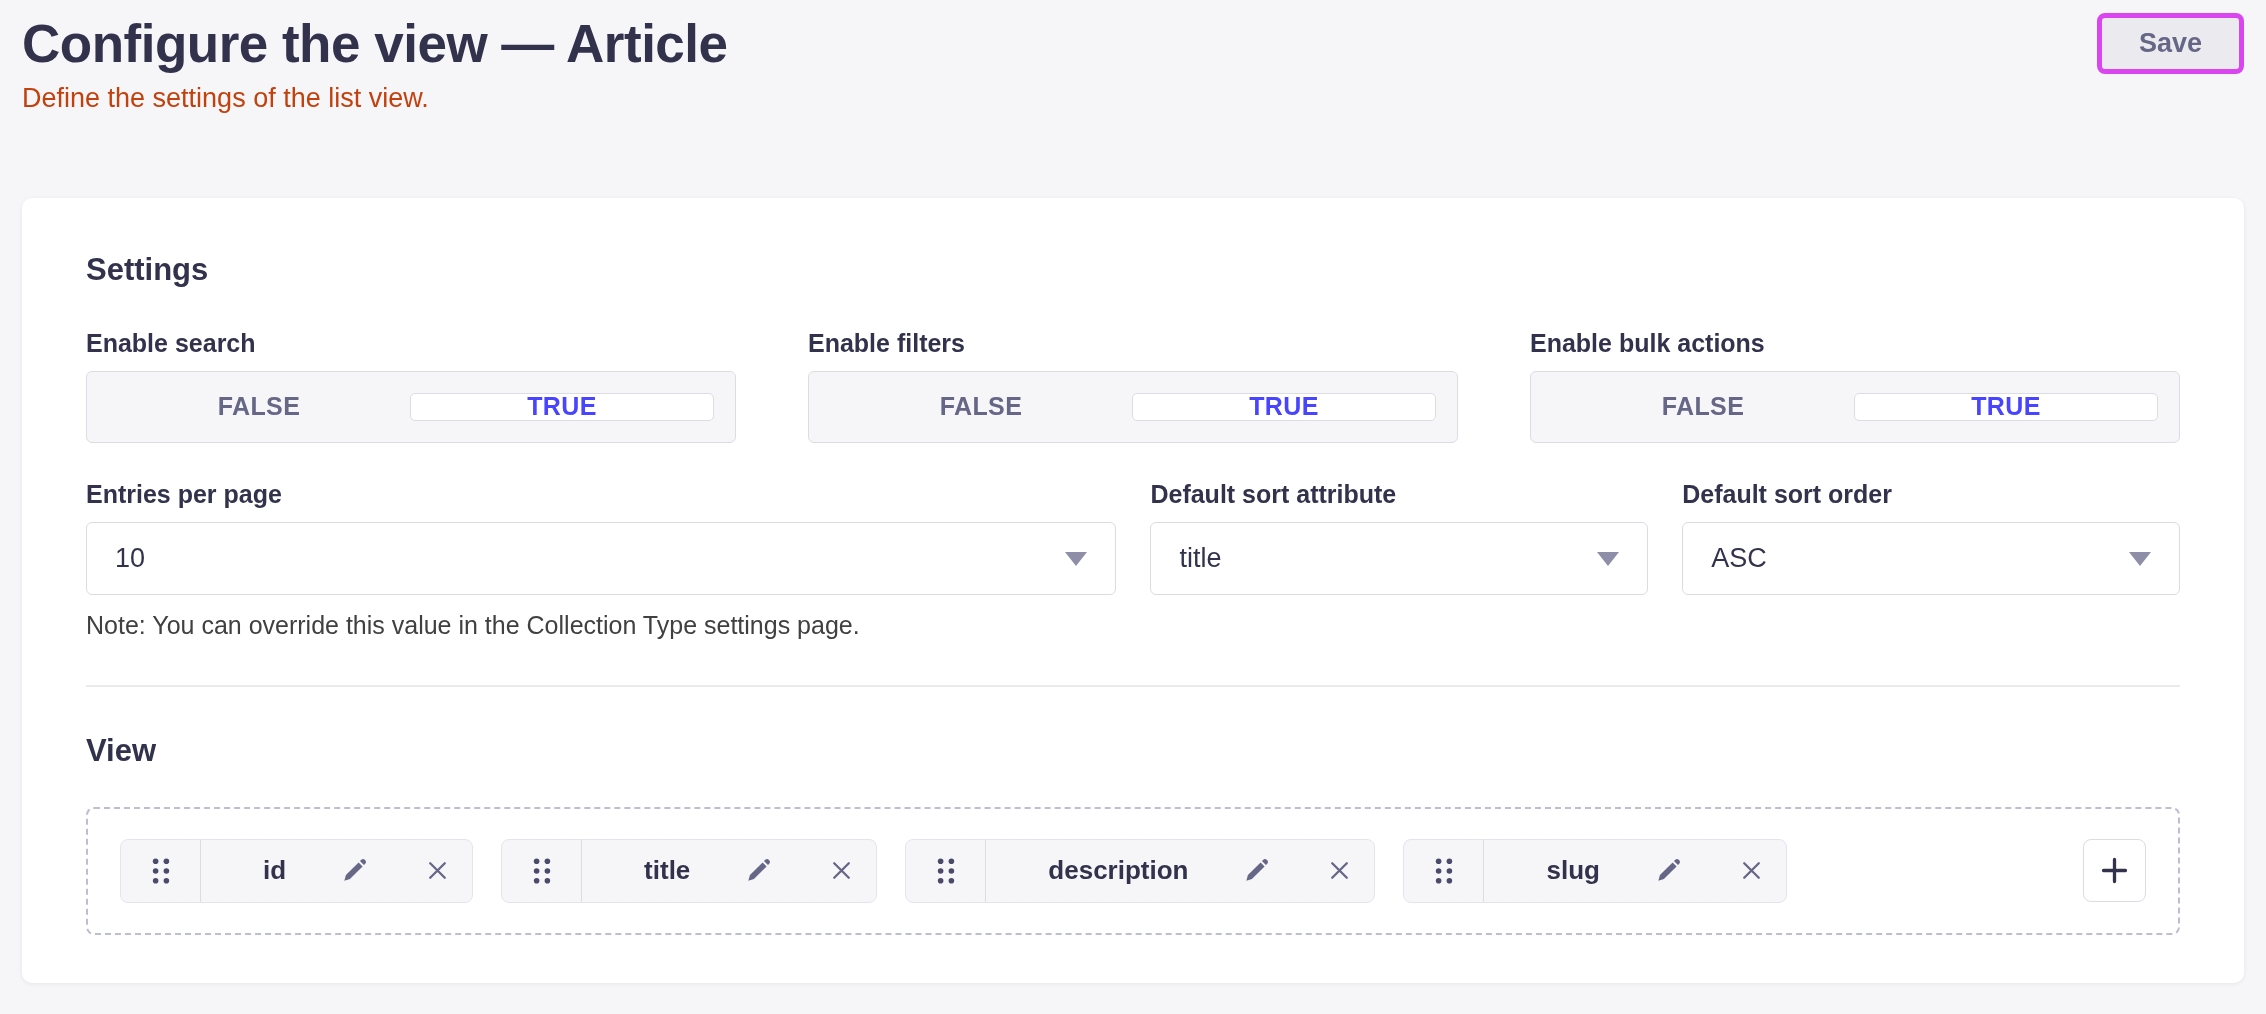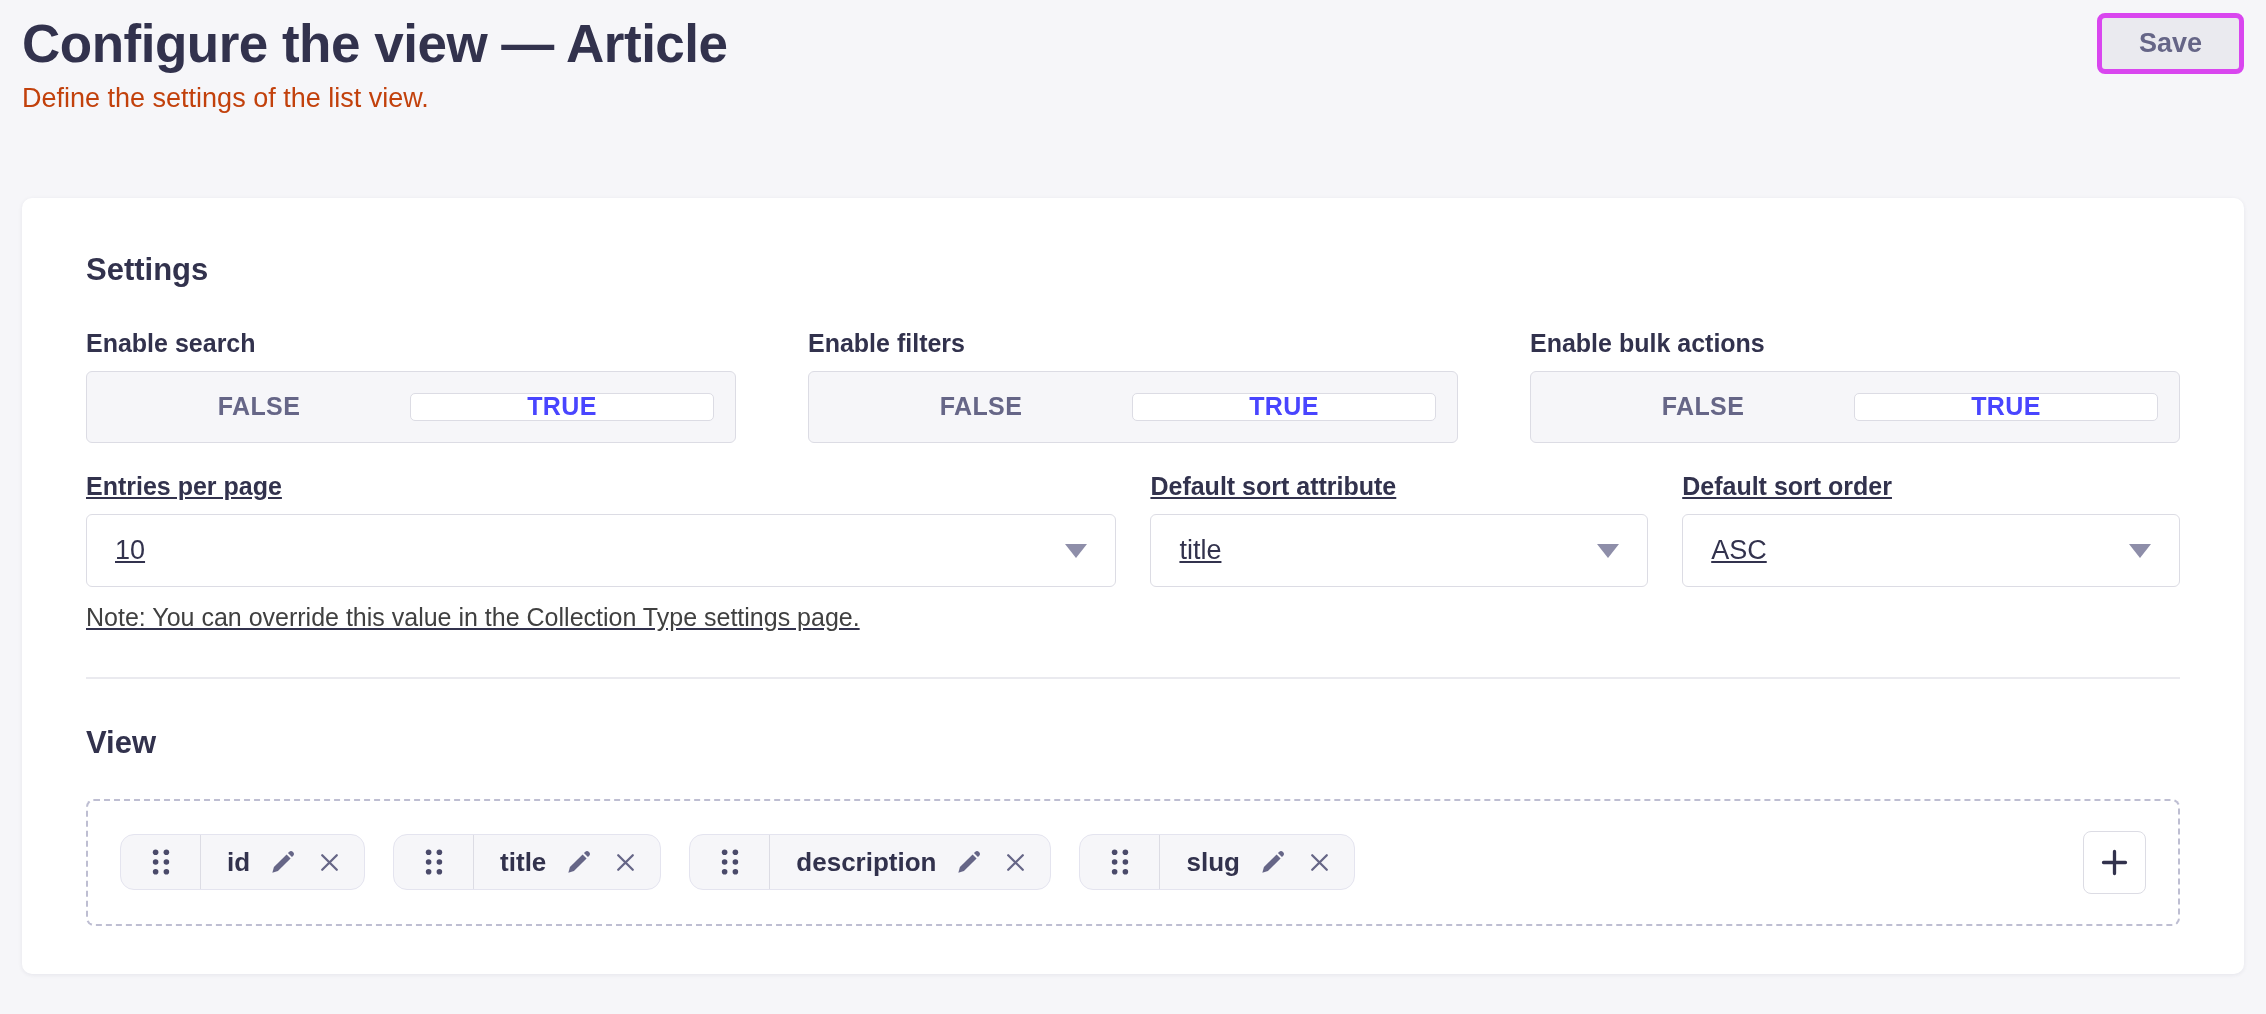--- a/index.html
+++ b/index.html
@@ -51,24 +51,23 @@
   }
   .toggle-opt {
     flex: 1; display: flex; align-items: center; justify-content: center;
     font-size: 25px; font-weight: 600; letter-spacing: 0.4px;
     border-radius: 5px;
   }
   .toggle-opt.off { color: #666687; }
   .toggle-opt.on  { color: #4945ff; background: #ffffff; border: 1px solid #dcdce4; }
   
   .select-row {
-    margin-top: 28px;
+    margin-top: 36px;
     display: grid; grid-template-columns: 2.07fr 1fr 1fr; gap: 34px;
     align-items: start;
-    text-decoration: underline;
   }
   .select-box {
     position: relative;
     height: 73px; background: #ffffff;
     border: 1px solid #dcdce4; border-radius: 6px;
     display: flex; align-items: center;
     padding: 0 60px 0 28px;
     font-size: 27px; color: #32324d;
     cursor: pointer;
   }
@@ -85,24 +84,25 @@
   .view-heading { margin-top: 46px; }
   .dropzone {
     margin-top: 38px;
     border: 2px dashed #bebed2; border-radius: 8px;
     padding: 30px 32px;
     display: flex; align-items: center; gap: 28px;
   }
   
   .pill {
     display: inline-flex; align-items: center;
-    height: 56px;
+    height: 64px;
     background: #f6f6f9;
-    border: 1px solid #e4e4ef; border-radius: 14px;
+    border: 1px solid #e4e4ef; border-radius: 8px;
     cursor: grab;
+    gap: 36px;
   }
   .pill-handle {
     align-self: stretch; width: 80px;
     display: flex; align-items: center; justify-content: center;
     border-right: 1px solid #dcdce4;
     cursor: grab;
   }
   .pill-label {
     margin: 0 18px 0 26px;
     font-size: 26px; font-weight: 700; color: #32324d;

